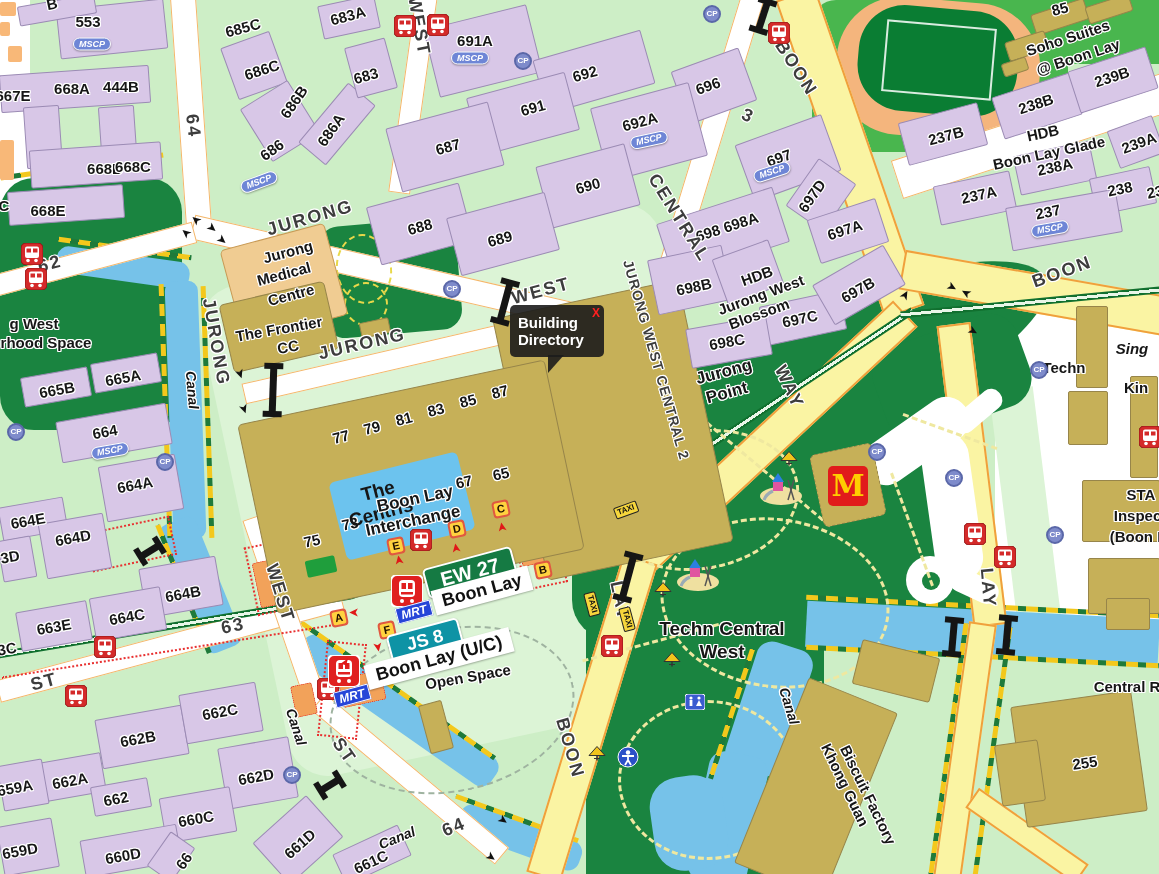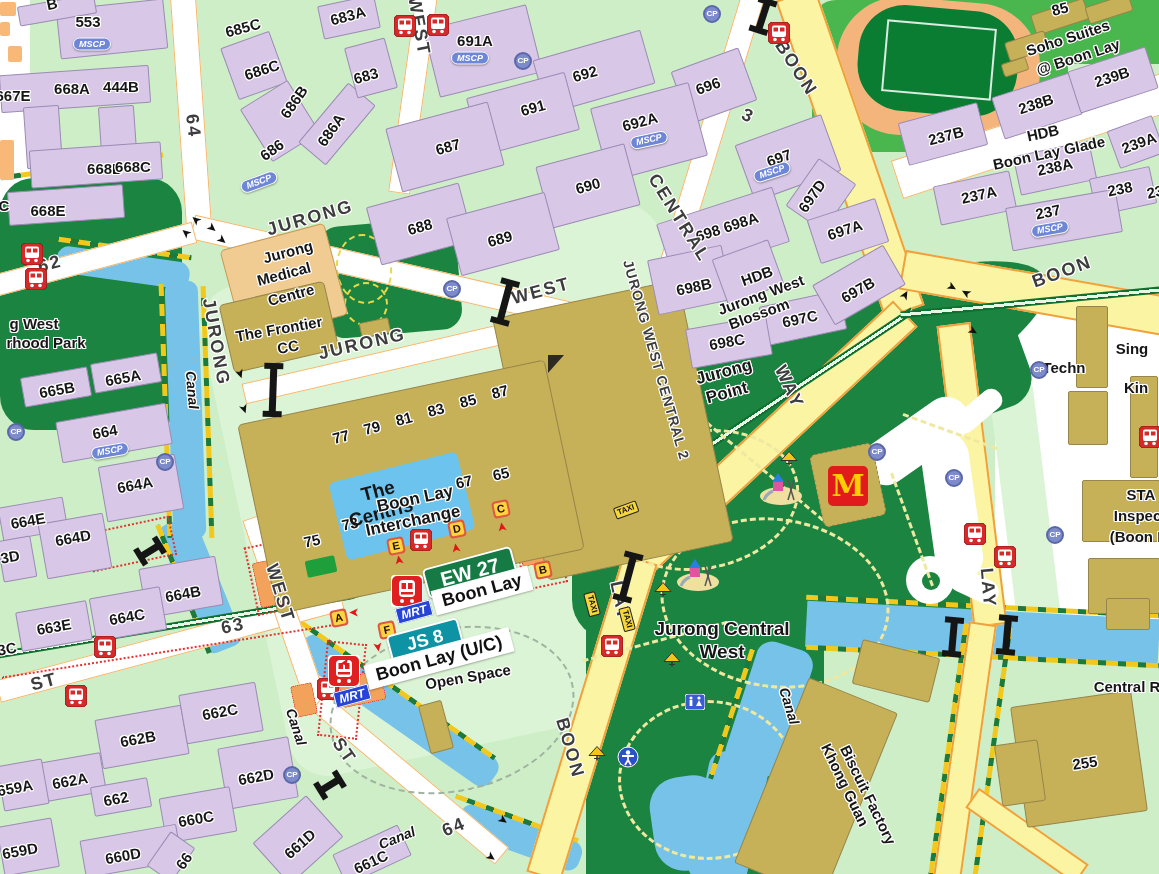--- a/index.html
+++ b/index.html
@@ -351,26 +351,26 @@
       <span class="lbl areaL" style="left: 413px; top: 521px; transform: translate(-50%, -50%) rotate(-12deg);">Interchange</span>
       <span class="lbl areaL" style="left: 724px; top: 372px; transform: translate(-50%, -50%) rotate(-15deg);">Jurong</span>
       <span class="lbl areaL" style="left: 727px; top: 393px; transform: translate(-50%, -50%) rotate(-15deg);">Point</span>
       <span class="lbl area" style="left: 757px; top: 276px; transform: translate(-50%, -50%) rotate(-20deg);">HDB</span>
       <span class="lbl area" style="left: 761px; top: 295px; transform: translate(-50%, -50%) rotate(-20deg);">Jurong West</span>
       <span class="lbl area" style="left: 759px; top: 314px; transform: translate(-50%, -50%) rotate(-20deg);">Blossom</span>
       <span class="lbl area" style="left: 1043px; top: 133px; transform: translate(-50%, -50%) rotate(-12deg);">HDB</span>
       <span class="lbl area" style="left: 1049px; top: 153px; transform: translate(-50%, -50%) rotate(-12deg);">Boon Lay Glade</span>
       <span class="lbl area" style="left: 1068px; top: 38px; transform: translate(-50%, -50%) rotate(-18deg);">Soho Suites</span>
       <span class="lbl area" style="left: 1078px; top: 57px; transform: translate(-50%, -50%) rotate(-18deg);">@ Boon Lay</span>
-      <span class="lbl park1" style="left: 722px; top: 629px; transform: translate(-50%, -50%) rotate(0deg);">Jurong Central</span>
+      <span class="lbl park1" style="left: 722px; top: 629px; transform: translate(-50%, -50%) rotate(0deg);">Techn Central</span>
       <span class="lbl park1" style="left: 722px; top: 652px; transform: translate(-50%, -50%) rotate(0deg);">West</span>
       <span class="lbl area" style="left: 468px; top: 677px; transform: translate(-50%, -50%) rotate(-10deg);">Open Space</span>
       <span class="lbl area" style="left: 28px; top: 324px; transform: translate(-50%, -50%) rotate(0deg); padding-left: 12px;">g West</span>
-      <span class="lbl area" style="left: 46px; top: 343px; transform: translate(-50%, -50%) rotate(0deg);">rhood Park</span>
-      <span class="lbl area" style="left: 1132px; top: 349px; transform: translate(-50%, -50%) rotate(0deg);">Sing</span>
+      <span class="lbl area" style="left: 46px; top: 343px; transform: translate(-50%, -50%) rotate(0deg);">rhood Space</span>
+      <span class="lbl area" style="left: 1132px; top: 349px; transform: translate(-50%, -50%) rotate(0deg); font-style: italic;">Sing</span>
       <span class="lbl area" style="left: 1064px; top: 368px; transform: translate(-50%, -50%) rotate(0deg);">Techn</span>
       <span class="lbl area" style="left: 1136px; top: 388px; transform: translate(-50%, -50%) rotate(0deg);">Kin</span>
       <span class="lbl area" style="left: 1141px; top: 495px; transform: translate(-50%, -50%) rotate(0deg);">STA</span>
       <span class="lbl area" style="left: 1140px; top: 516px; transform: translate(-50%, -50%) rotate(0deg);">Inspect</span>
       <span class="lbl area" style="left: 1138px; top: 537px; transform: translate(-50%, -50%) rotate(0deg);">(Boon L</span>
       <span class="lbl fact" style="left: 845px; top: 785px; transform: translate(-50%, -50%) rotate(64deg);">Khong Guan</span>
       <span class="lbl fact" style="left: 868px; top: 795px; transform: translate(-50%, -50%) rotate(64deg);">Biscuit Factory</span>
       <span class="lbl canalL" style="left: 192px; top: 390px; transform: translate(-50%, -50%) rotate(85deg);">Canal</span>
       <span class="lbl canalL" style="left: 296px; top: 727px; transform: translate(-50%, -50%) rotate(72deg);">Canal</span>
       <span class="lbl canalL" style="left: 397px; top: 838px; transform: translate(-50%, -50%) rotate(-22deg);">Canal</span>
@@ -669,14 +669,19 @@
       <div class="bdg arrR" style="left: 354px; top: 612px; transform: translate(-50%, -50%) rotate(180deg);">➤</div>
       <div class="bdg arrR" style="left: 378px; top: 647px; transform: translate(-50%, -50%) rotate(80deg);">➤</div>
       <div class="bdg arrR" style="left: 345px; top: 663px; transform: translate(-50%, -50%) rotate(170deg);">➤</div>
     </div>
 
   <div class="stn ew" style="left:424px;top:557px;width:92px;height:31px;transform:rotate(-15deg)">EW 27</div>
   <div class="stn stname" style="left:432px;top:578px;width:100px;height:25px;transform:rotate(-15deg)">Boon Lay</div>
   <div class="stn js" style="left:388px;top:626px;width:74px;height:29px;transform:rotate(-15deg)">JS 8</div>
   <div class="stn stname" style="left:364px;top:646px;width:150px;height:25px;transform:rotate(-15deg)">Boon Lay (U/C)</div>
 
+  <div class="tooltip" style="left:510px;top:305px">
+    <span>Building</span>
+    <span>Directory</span>
+    <span class="close">X</span>
+  </div>
   <div class="tooltip-ptr" style="left:548px;top:355px"></div>
 </div>
 
 </body></html>

